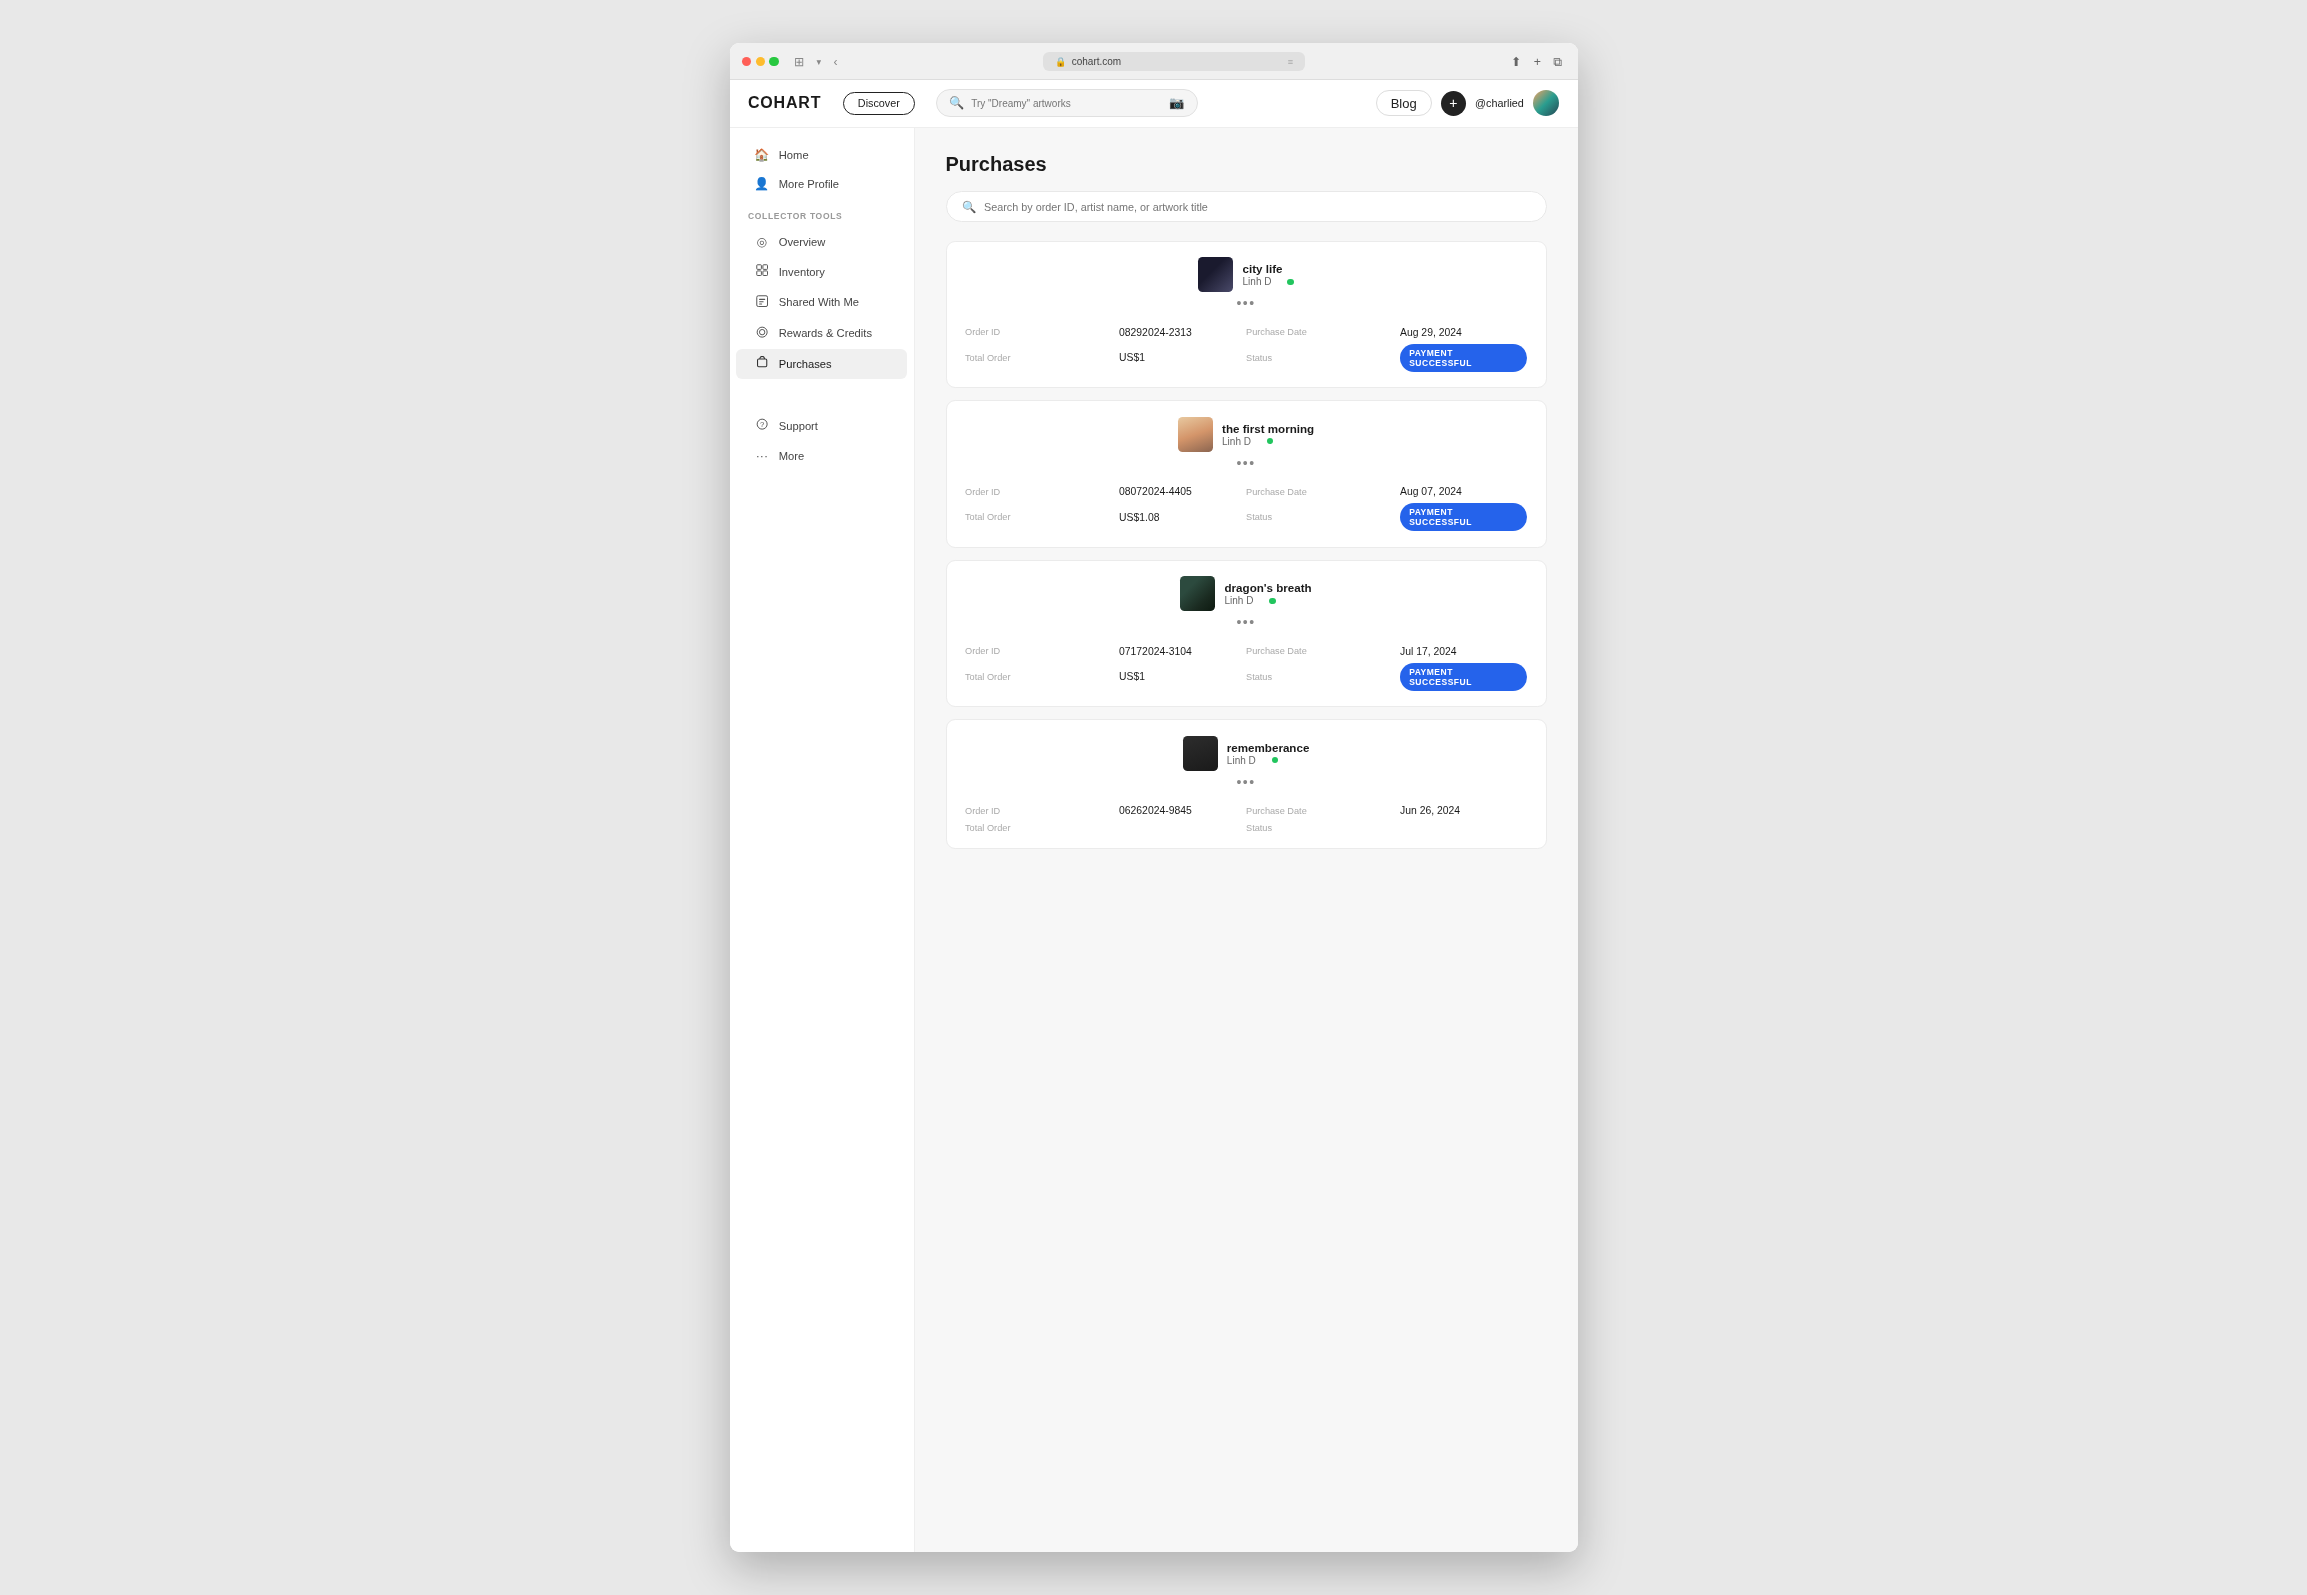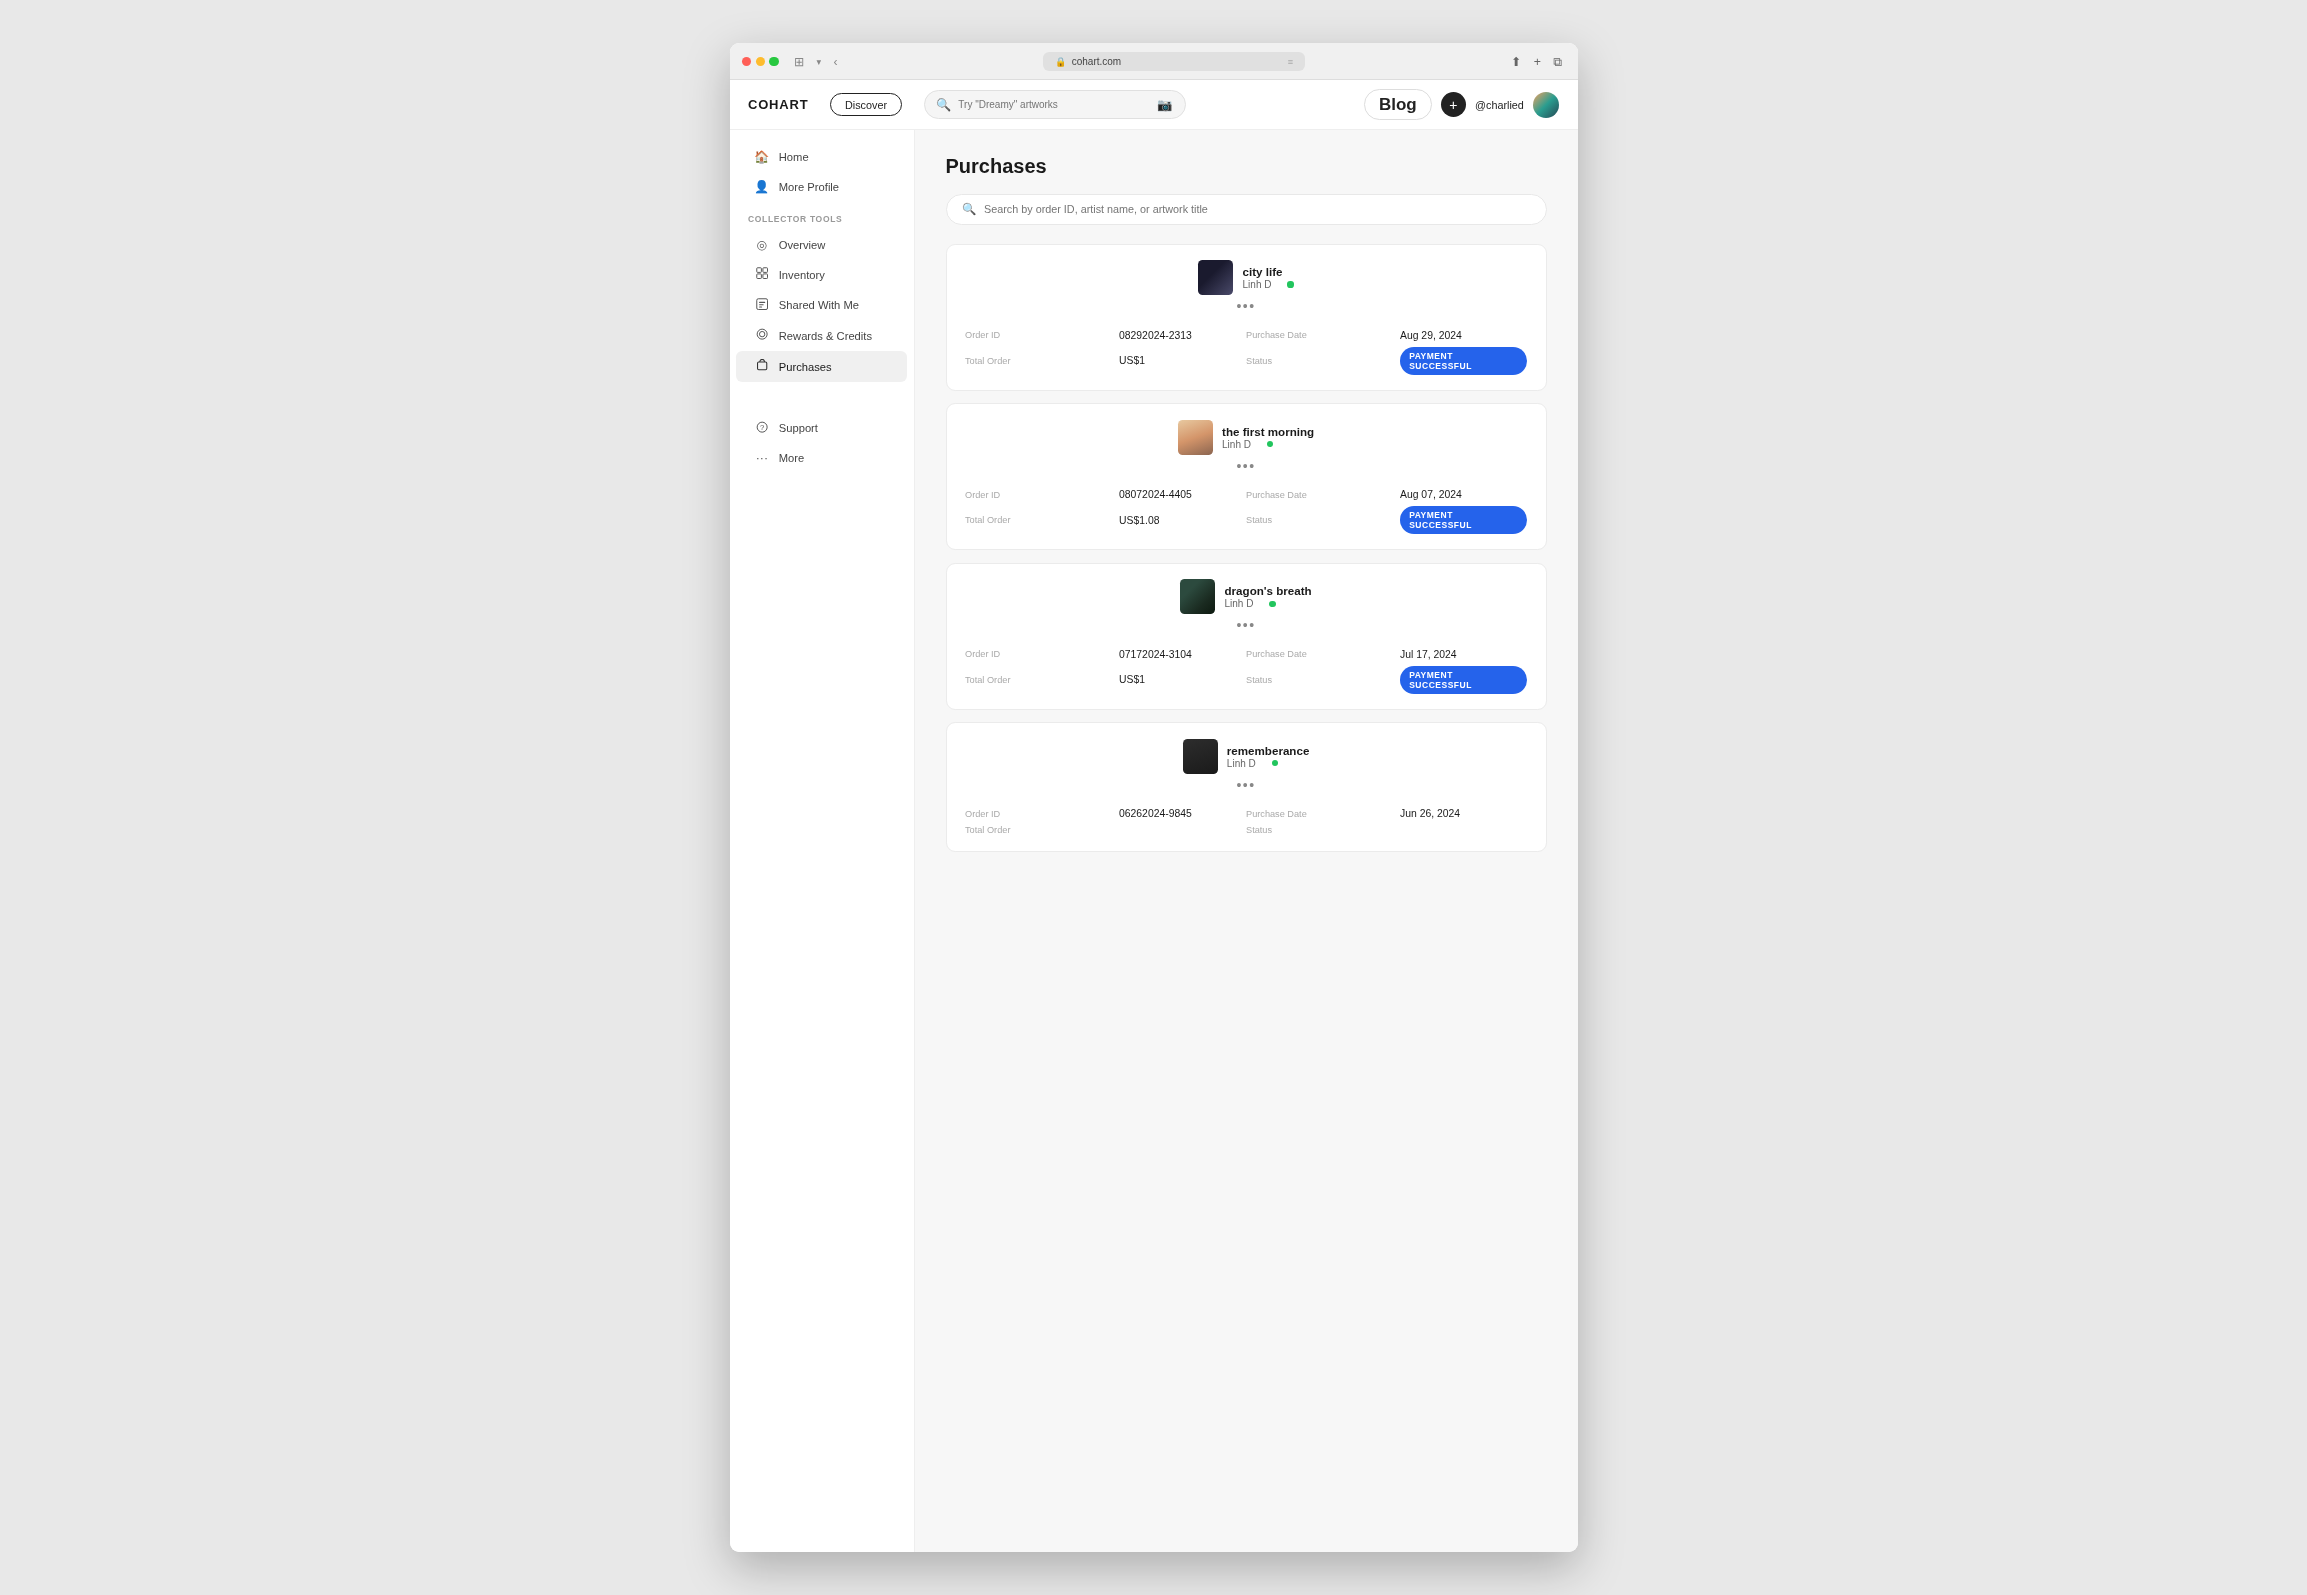--- a/index.html
+++ b/index.html
@@ -116,21 +116,21 @@
     .top-nav {
       display: flex;
       align-items: center;
       padding: 9.2px 18.5px;
       border-bottom: 0.8px solid #eee;
       background: #fff;
       gap: 15.4px;
     }
 
     .logo {
-      font-size: 13px;
+      font-size: 16px;
       font-weight: 900;
       letter-spacing: 0.8px;
       color: #1a1a1a;
       text-transform: uppercase;
       margin-right: 6.2px;
     }
 
     .discover-btn {
       background: #fff;
       border: 1.2px solid #222;
@@ -169,22 +169,22 @@
       display: flex;
       align-items: center;
       gap: 9.2px;
     }
 
     .blog-btn {
       background: #fff;
       border: 1.2px solid #ddd;
       border-radius: 15.4px;
       padding: 4.6px 14px;
-      font-size: 17px;
-      font-weight: 700;
+      font-size: 13px;
+      font-weight: 400;
       cursor: pointer;
       color: #222;
       text-align: right;
     }
 
     .plus-btn {
       width: 25px;
       height: 25px;
       background: #222;
       border-radius: 50%;

